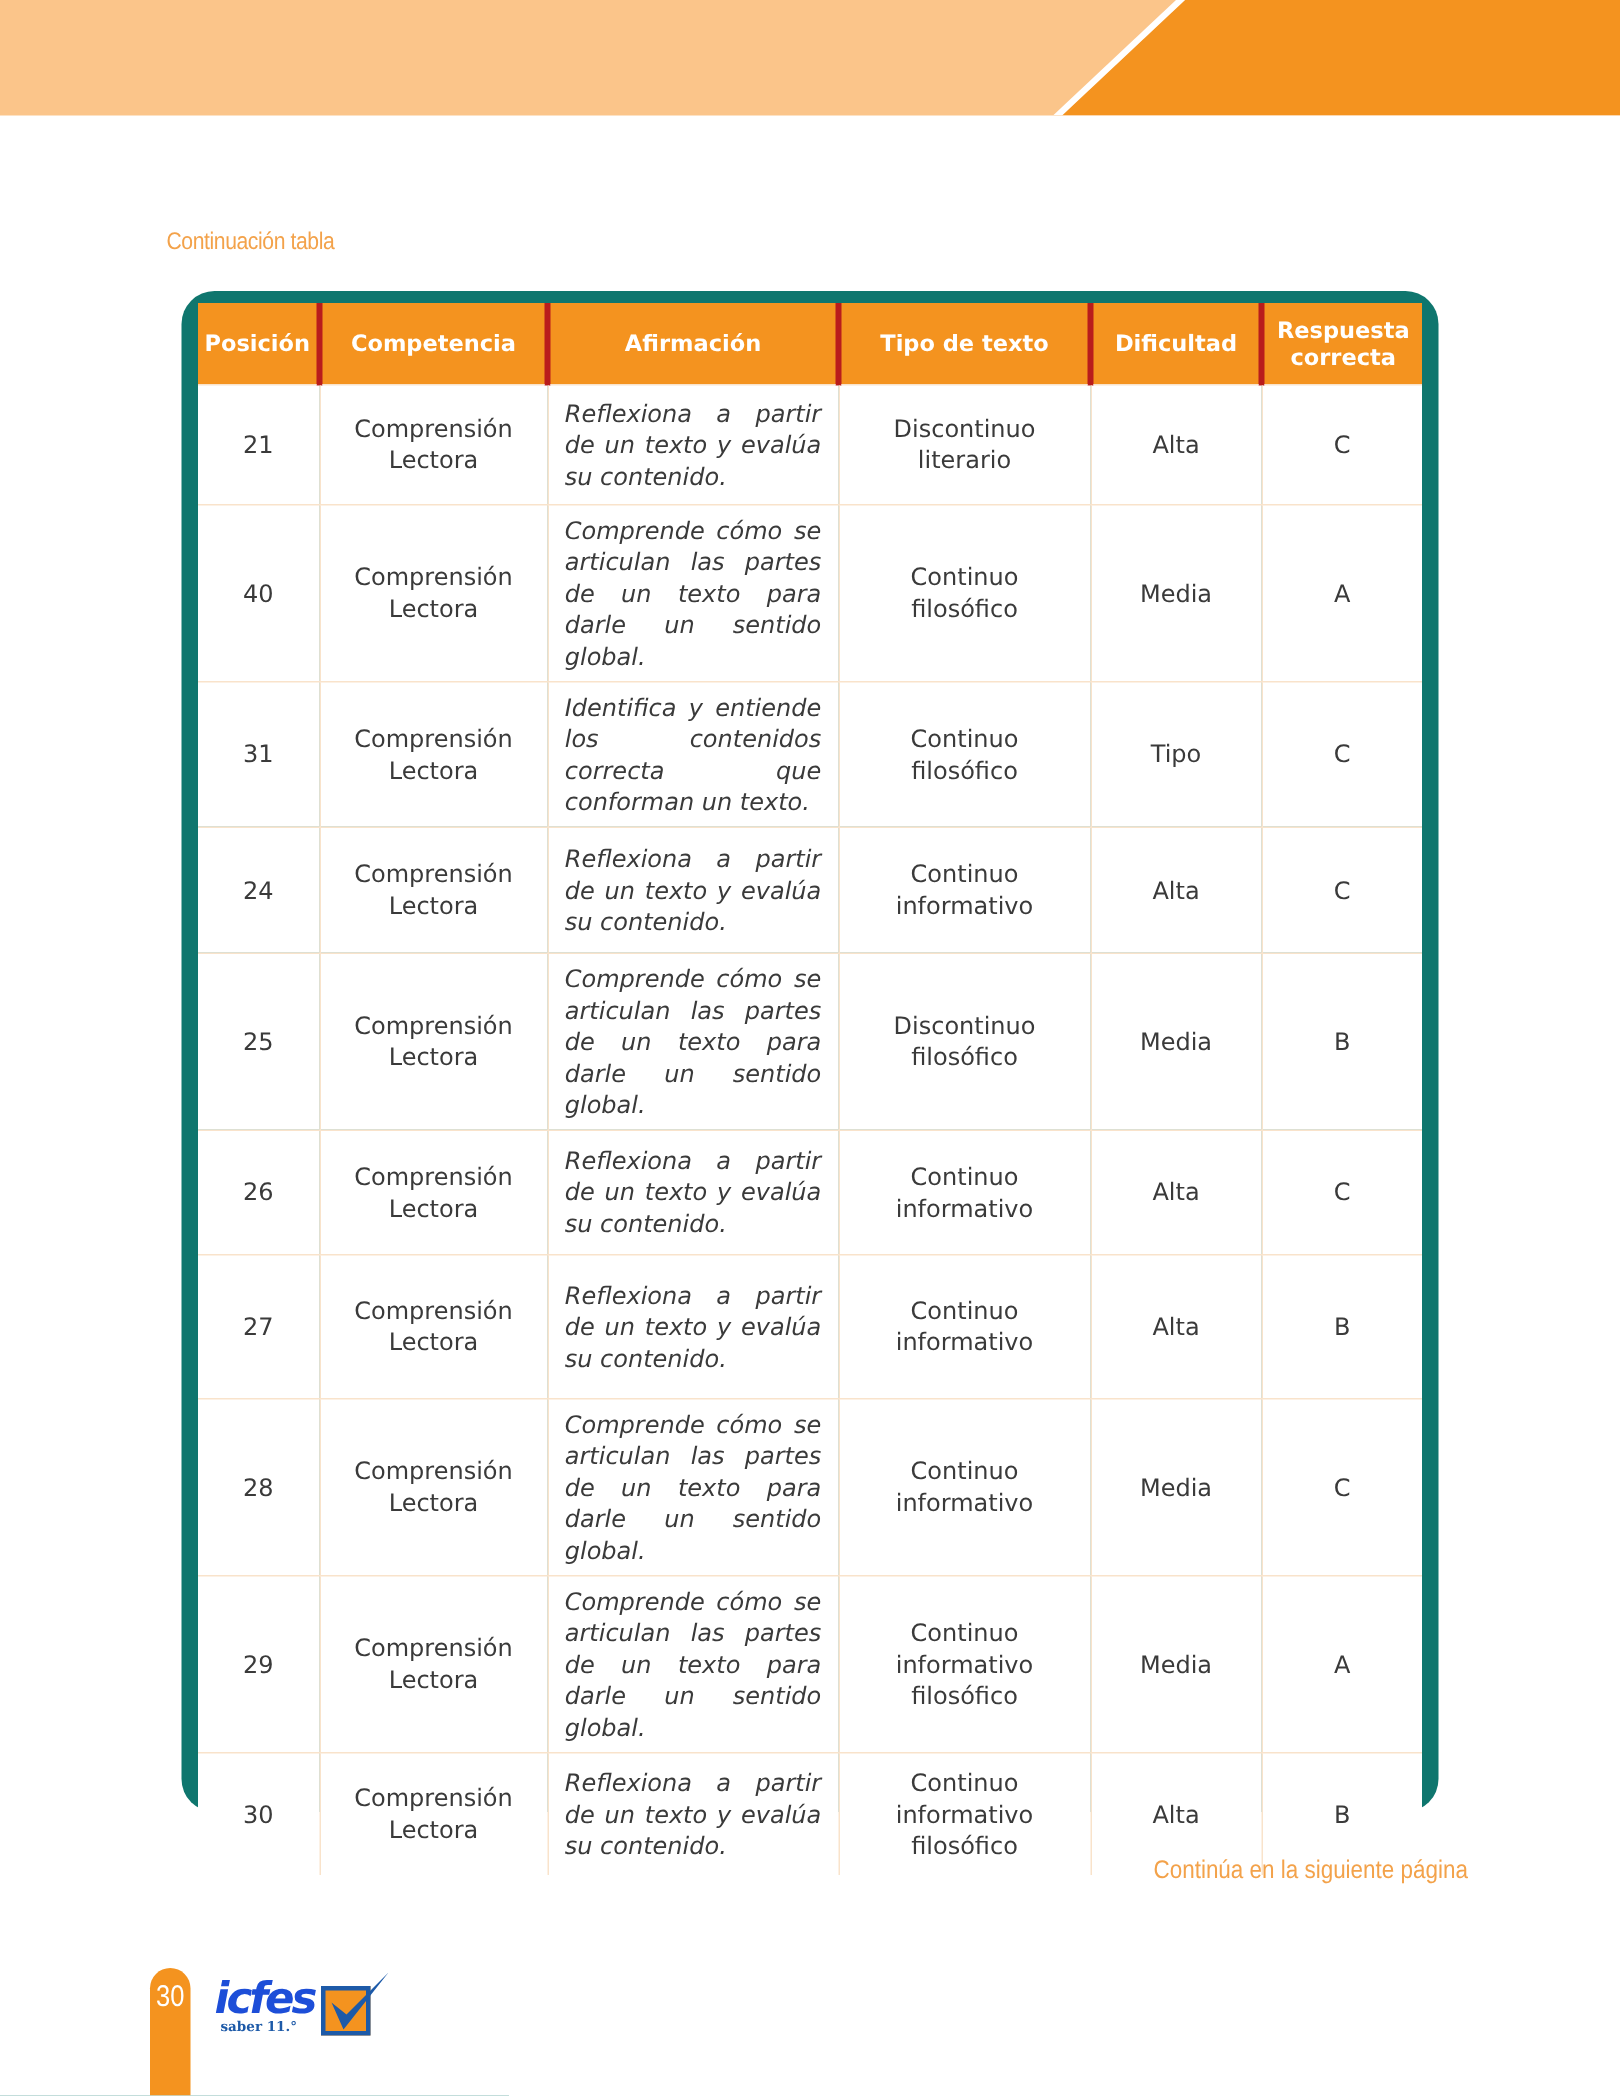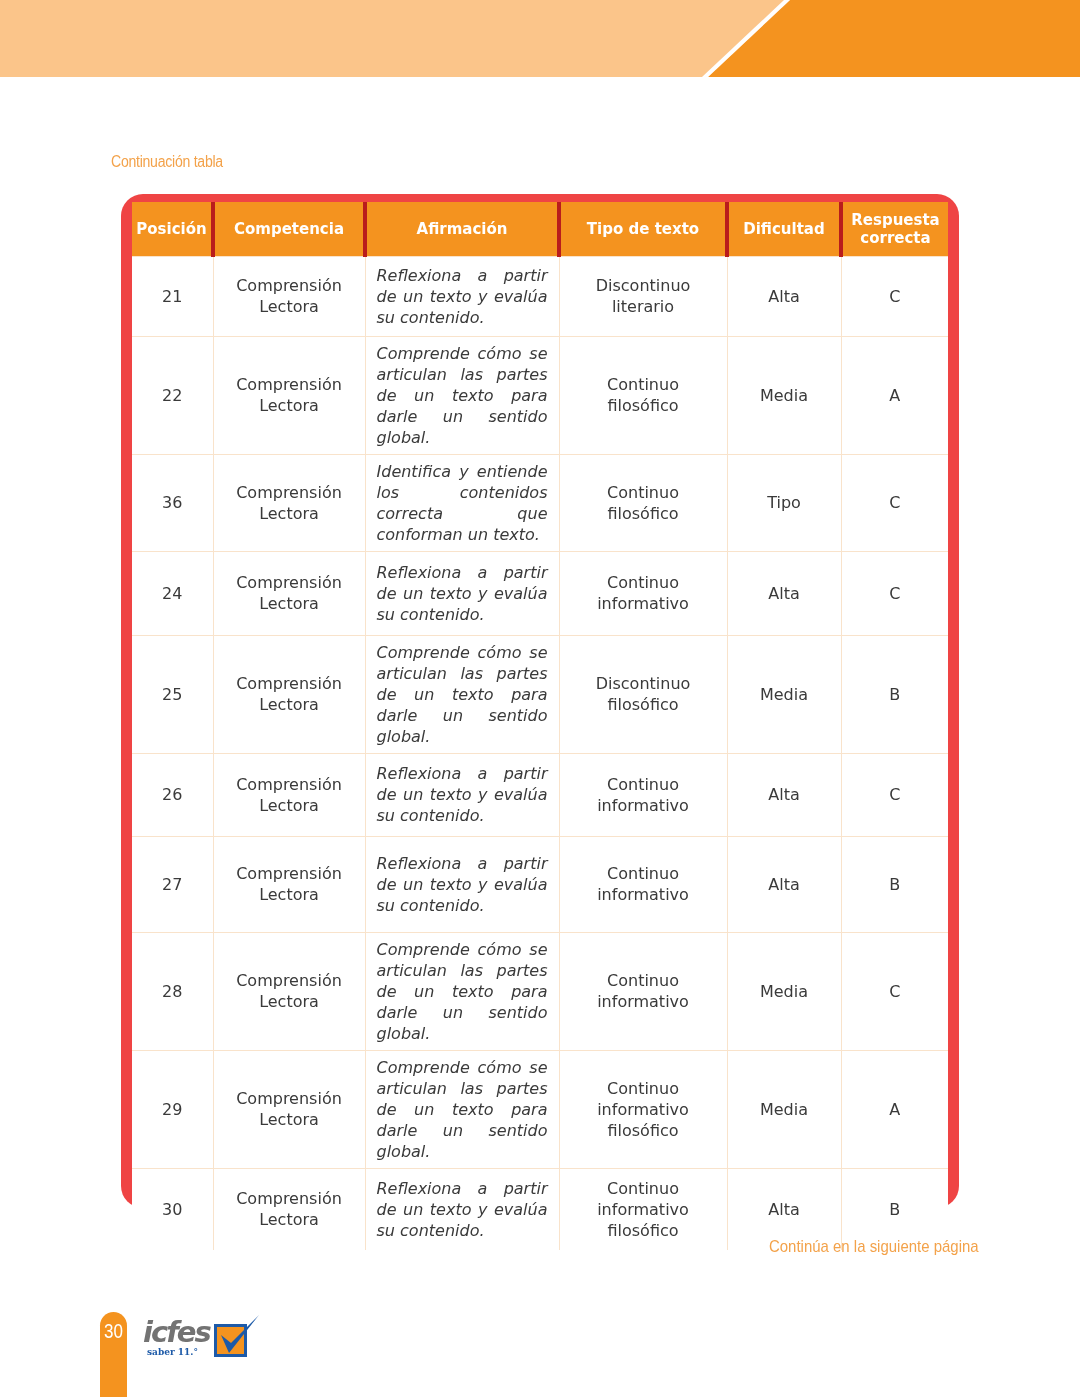--- a/index.html
+++ b/index.html
@@ -7,36 +7,36 @@
   body { position: relative; font-family: "DejaVu Sans", sans-serif; color: #3a3a3a; }
 
   .top-banner { position: absolute; left: 0; top: 0; width: 1080px; height: 77px; background: #fbc58a; overflow: hidden; }
   .top-banner .dark { position: absolute; top: 0; left: 700px; width: 420px; height: 77px; background: #f4931f;
     clip-path: polygon(90px 0, 420px 0, 420px 77px, 8px 77px); }
   .top-banner .stripe { position: absolute; top: 0; left: 700px; width: 100px; height: 77px; background: #ffffff;
     clip-path: polygon(84px 0, 90px 0, 8px 77px, 2px 77px); }
 
   .continuation { position: absolute; left: 111px; top: 153px; font-family: "Liberation Sans", sans-serif; font-size: 16px; color: #f3a24a; letter-spacing: -0.3px; transform: scaleX(0.88); transform-origin: left; }
 
-  .table-frame { position: absolute; left: 121px; top: 194px; width: 838px; height: 1014px; background: #ef4444; border-radius: 22px; padding: 8px 11px 11px 11px; }
+  .table-frame { position: absolute; left: 121px; top: 194px; width: 838px; height: 1014px; background: #0f766e; border-radius: 22px; padding: 8px 11px 11px 11px; }
   table { width: 816px; border-collapse: collapse; table-layout: fixed; }
   thead th { height: 54px; color: #ffffff; font-weight: bold; font-size: 15px; text-align: center; background: #f4931f; border-left: 4px solid #b91c1c; line-height: 18px; }
   thead th:first-child { border-left: none; }
   tbody td { background: #ffffff; border: 1px solid #f9e3cb; text-align: center; font-size: 16px; color: #3a3a3a; padding: 6px 10px; line-height: 21px; }
   tbody td.afirm { text-align: justify; text-align-last: left; padding: 6px 11px; font-style: italic; }
   tbody tr:last-child td { border-bottom: none; }
   tbody td:first-child { border-left: none; }
   tbody td:last-child { border-right: none; }
 
   .next-page { position: absolute; left: 769px; top: 1237px; font-family: "Liberation Sans", sans-serif; font-size: 17px; color: #f3a24a; transform: scaleX(0.88); transform-origin: left; }
 
   .page-tab { position: absolute; left: 100px; top: 1312px; width: 27px; height: 85px; background: #f4931f; border-radius: 14px 14px 0 0; }
   .page-number { position: absolute; left: 100px; top: 1320px; width: 27px; text-align: center; font-family: "Liberation Sans", sans-serif; color: #fff; font-size: 20px; transform: scaleX(0.85); }
   .logo { position: absolute; left: 143px; top: 1313px; width: 120px; height: 50px; }
-  .logo .word { position: absolute; left: 0; top: 2px; font-family: "DejaVu Sans", sans-serif; font-style: italic; font-weight: bold; font-size: 29px; color: #737373; letter-spacing: -2px; }
+  .logo .word { position: absolute; left: 0; top: 2px; font-family: "DejaVu Sans", sans-serif; font-style: italic; font-weight: bold; font-size: 29px; color: #1d4ed8; letter-spacing: -2px; }
   .logo .sub { position: absolute; left: 4px; top: 34px; font-family: "DejaVu Serif", serif; font-size: 9px; font-weight: bold; color: #1d5aa8; }
   .logo .box { position: absolute; left: 71px; top: 11px; width: 33px; height: 33px; background: #f4931f; border: 3px solid #1d5aa8; }
   .logo svg { position: absolute; left: 72px; top: 0; }
 </style>
 </head>
 <body>
 
 <div class="top-banner">
   <div class="dark"></div>
   <div class="stripe"></div>
@@ -67,29 +67,29 @@
     <tbody id="tbody">
       <tr style="height:80px">
         <td>21</td>
         <td>Comprensión Lectora</td>
         <td class="afirm">Reflexiona a partir de un texto y evalúa su contenido.</td>
         <td>Discontinuo literario</td>
         <td>Alta</td>
         <td>C</td>
       </tr>
       <tr style="height:104px">
-        <td>22</td>
+        <td>40</td>
         <td>Comprensión Lectora</td>
         <td class="afirm">Comprende cómo se articulan las partes de un texto para darle un sentido global.</td>
         <td>Continuo filosófico</td>
         <td>Media</td>
         <td>A</td>
       </tr>
       <tr style="height:91px">
-        <td>36</td>
+        <td>31</td>
         <td>Comprensión Lectora</td>
         <td class="afirm">Identifica y entiende los contenidos correcta que conforman un texto.</td>
         <td>Continuo filosófico</td>
         <td>Tipo</td>
         <td>C</td>
       </tr>
       <tr style="height:84px">
         <td>24</td>
         <td>Comprensión Lectora</td>
         <td class="afirm">Reflexiona a partir de un texto y evalúa su contenido.</td>

